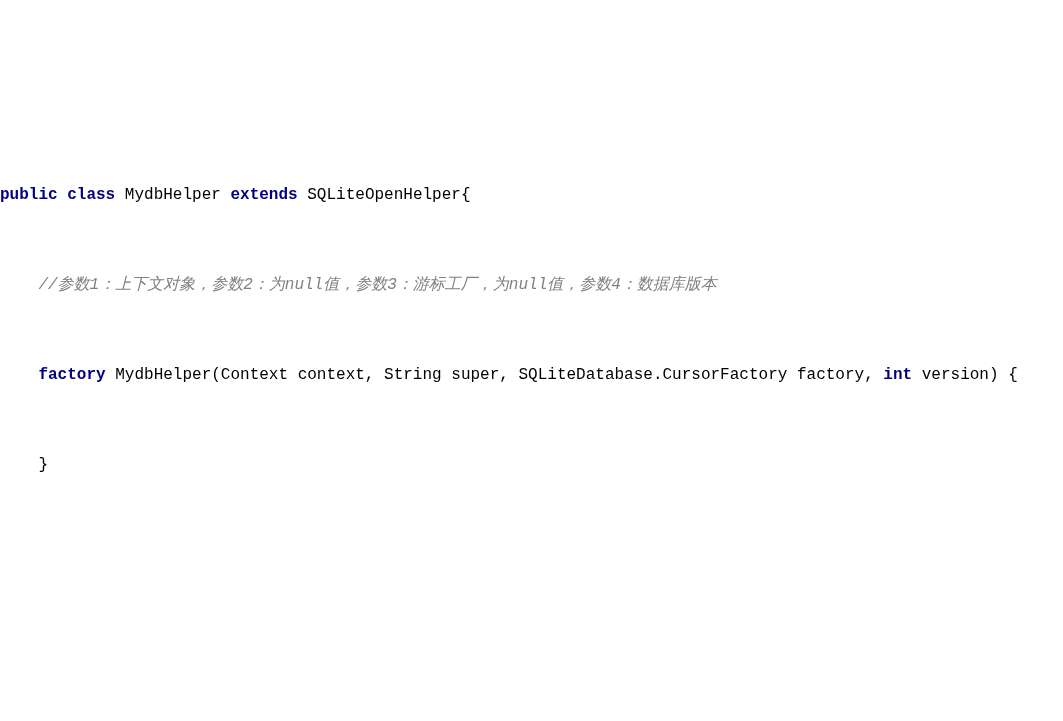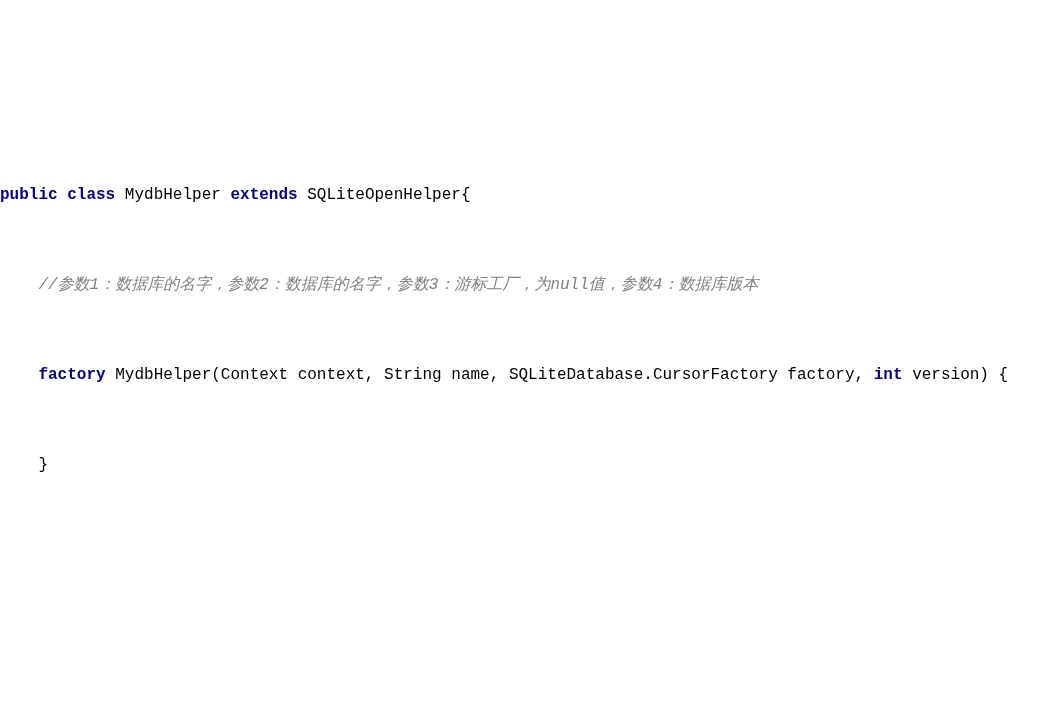--- a/index.html
+++ b/index.html
@@ -25,22 +25,22 @@
   .comment { color: #808080; font-style: italic; }
   .plain { color: #000000; }
 </style>
 </head>
 <body>
 
 
 
 <div class="code-container">
   <div class="line"><span class="kw">public class </span><span class="plain">MydbHelper </span><span class="kw">extends </span><span class="plain">SQLiteOpenHelper{</span></div>
-  <div class="line"><span class="comment">    //参数1：数据库的名字，参数2：数据库的名字，参数3：游标工厂，为null值，参数4：数据库版本</span></div>
-  <div class="line"><span class="kw">    factory </span><span class="plain">MydbHelper(Context context, String name, SQLiteDatabase.CursorFactory factory, </span><span class="kw">int </span><span class="plain">version) {</span></div>
+  <div class="line"><span class="comment">    //参数1：上下文对象，参数2：为null值，参数3：游标工厂，为null值，参数4：数据库版本</span></div>
+  <div class="line"><span class="kw">    factory </span><span class="plain">MydbHelper(Context context, String super, SQLiteDatabase.CursorFactory factory, </span><span class="kw">int </span><span class="plain">version) {</span></div>
   <div class="line"><span class="plain">    }</span></div>
   <div class="line"><span class="plain"></span></div>
   <div class="line"></div>
   
   
   
   
   
   
   

